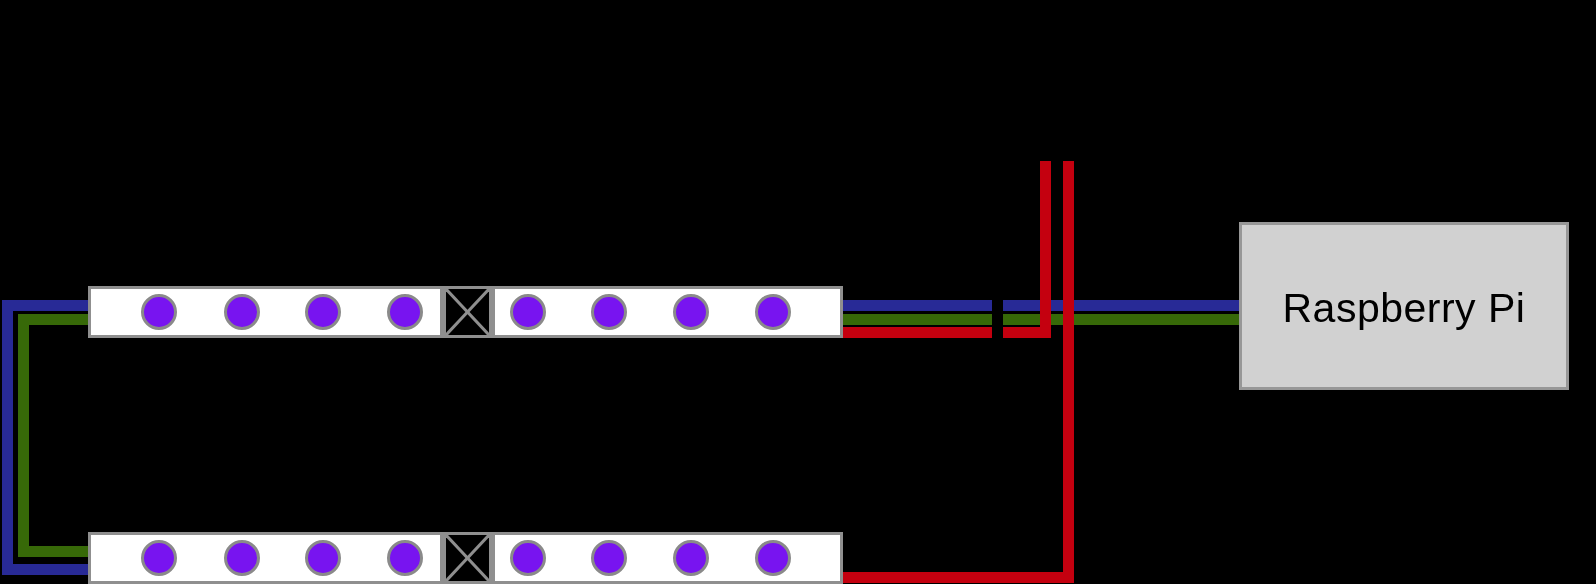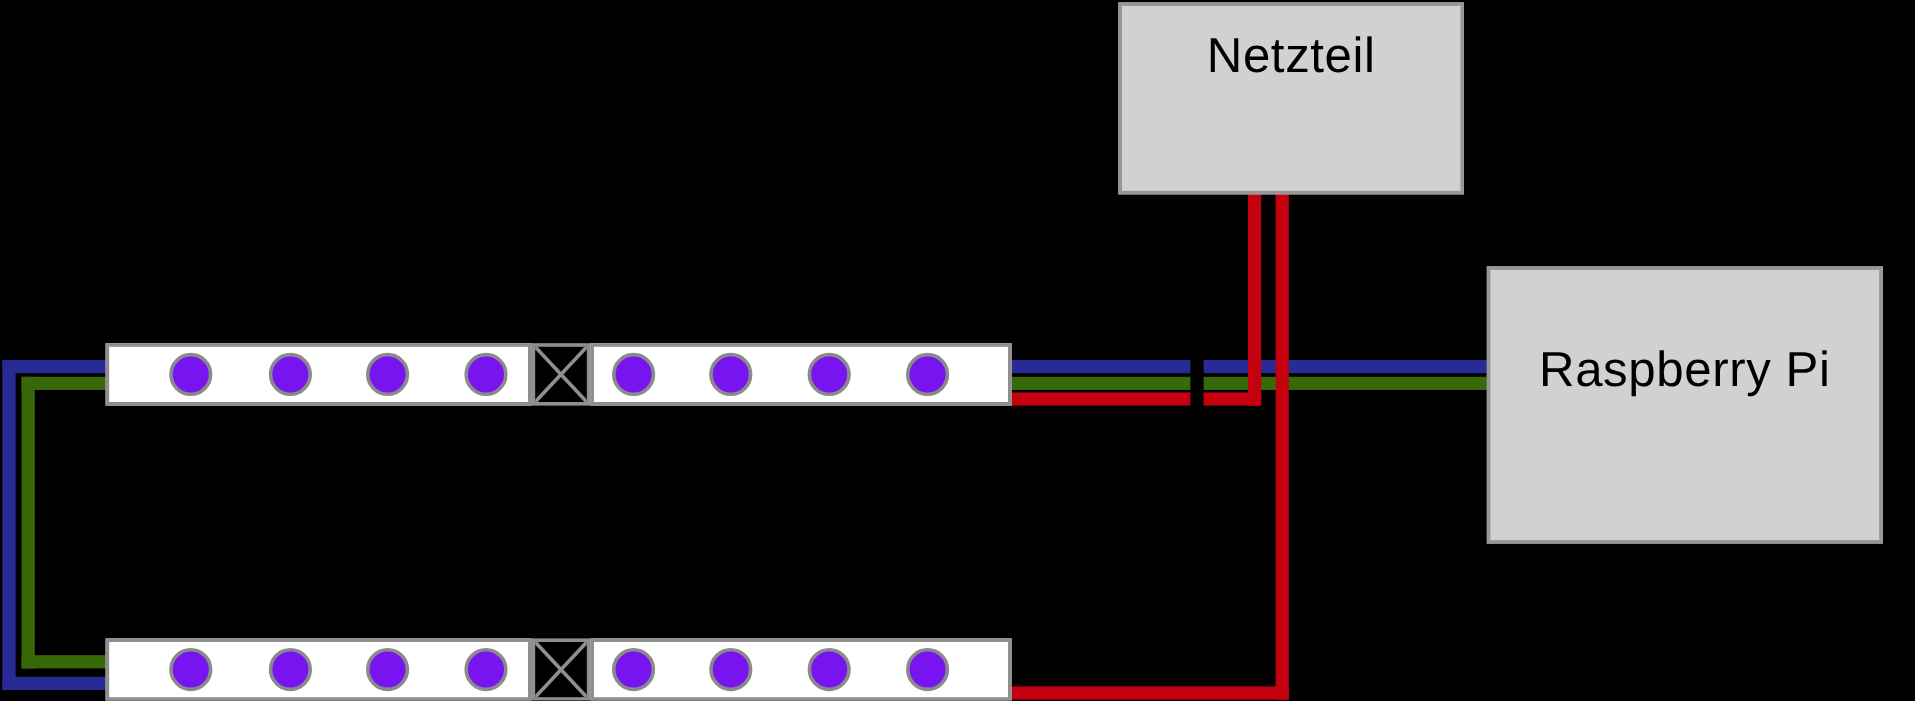--- a/index.html
+++ b/index.html
@@ -24,21 +24,21 @@
     border: 3px solid var(--box_border, #979797);
     display: flex;
     justify-content: center;
     align-items: flex-start;
     color: var(--label_text, #000000);
     font-size: 41px;
     letter-spacing: 0.5px;
   }
   #netzteil-box  { left: 932px;  top: 2px;   width: 288px; height: 160px; }
   #netzteil-box .box-label { padding-top: 18px; }
-  #raspberry-box { left: 1239px; top: 222px; width: 330px; height: 231px; }
+  #raspberry-box { left: 1239px; top: 222px; width: 330px; height: 168px; }
   #raspberry-box .box-label { padding-top: 60px; }
 
   
   .wire { position: absolute; }
   .wire-blue  { background: var(--wire_blue,  #282a96); }
   .wire-green { background: var(--wire_green, #376908); }
   .wire-red   { background: var(--wire_red,   #c4000f); }
   .wire-gap   { background: var(--background, #000000); }
 
   
@@ -129,20 +129,17 @@
       <div class="led" style="left: 53px;"></div>
       <div class="led" style="left: 136px;"></div>
       <div class="led" style="left: 217px;"></div>
       <div class="led" style="left: 299px;"></div>
       <div class="led" style="left: 422px;"></div>
       <div class="led" style="left: 503px;"></div>
       <div class="led" style="left: 585px;"></div>
       <div class="led" style="left: 667px;"></div>
     </div>
 
-  <div class="comp-box" id="netzteil-box">
-    <span class="box-label">Netzteil</span>
-  </div>
   <div class="comp-box" id="raspberry-box">
     <span class="box-label">Raspberry Pi</span>
   </div>
 
 </div>
 
 </body></html>

